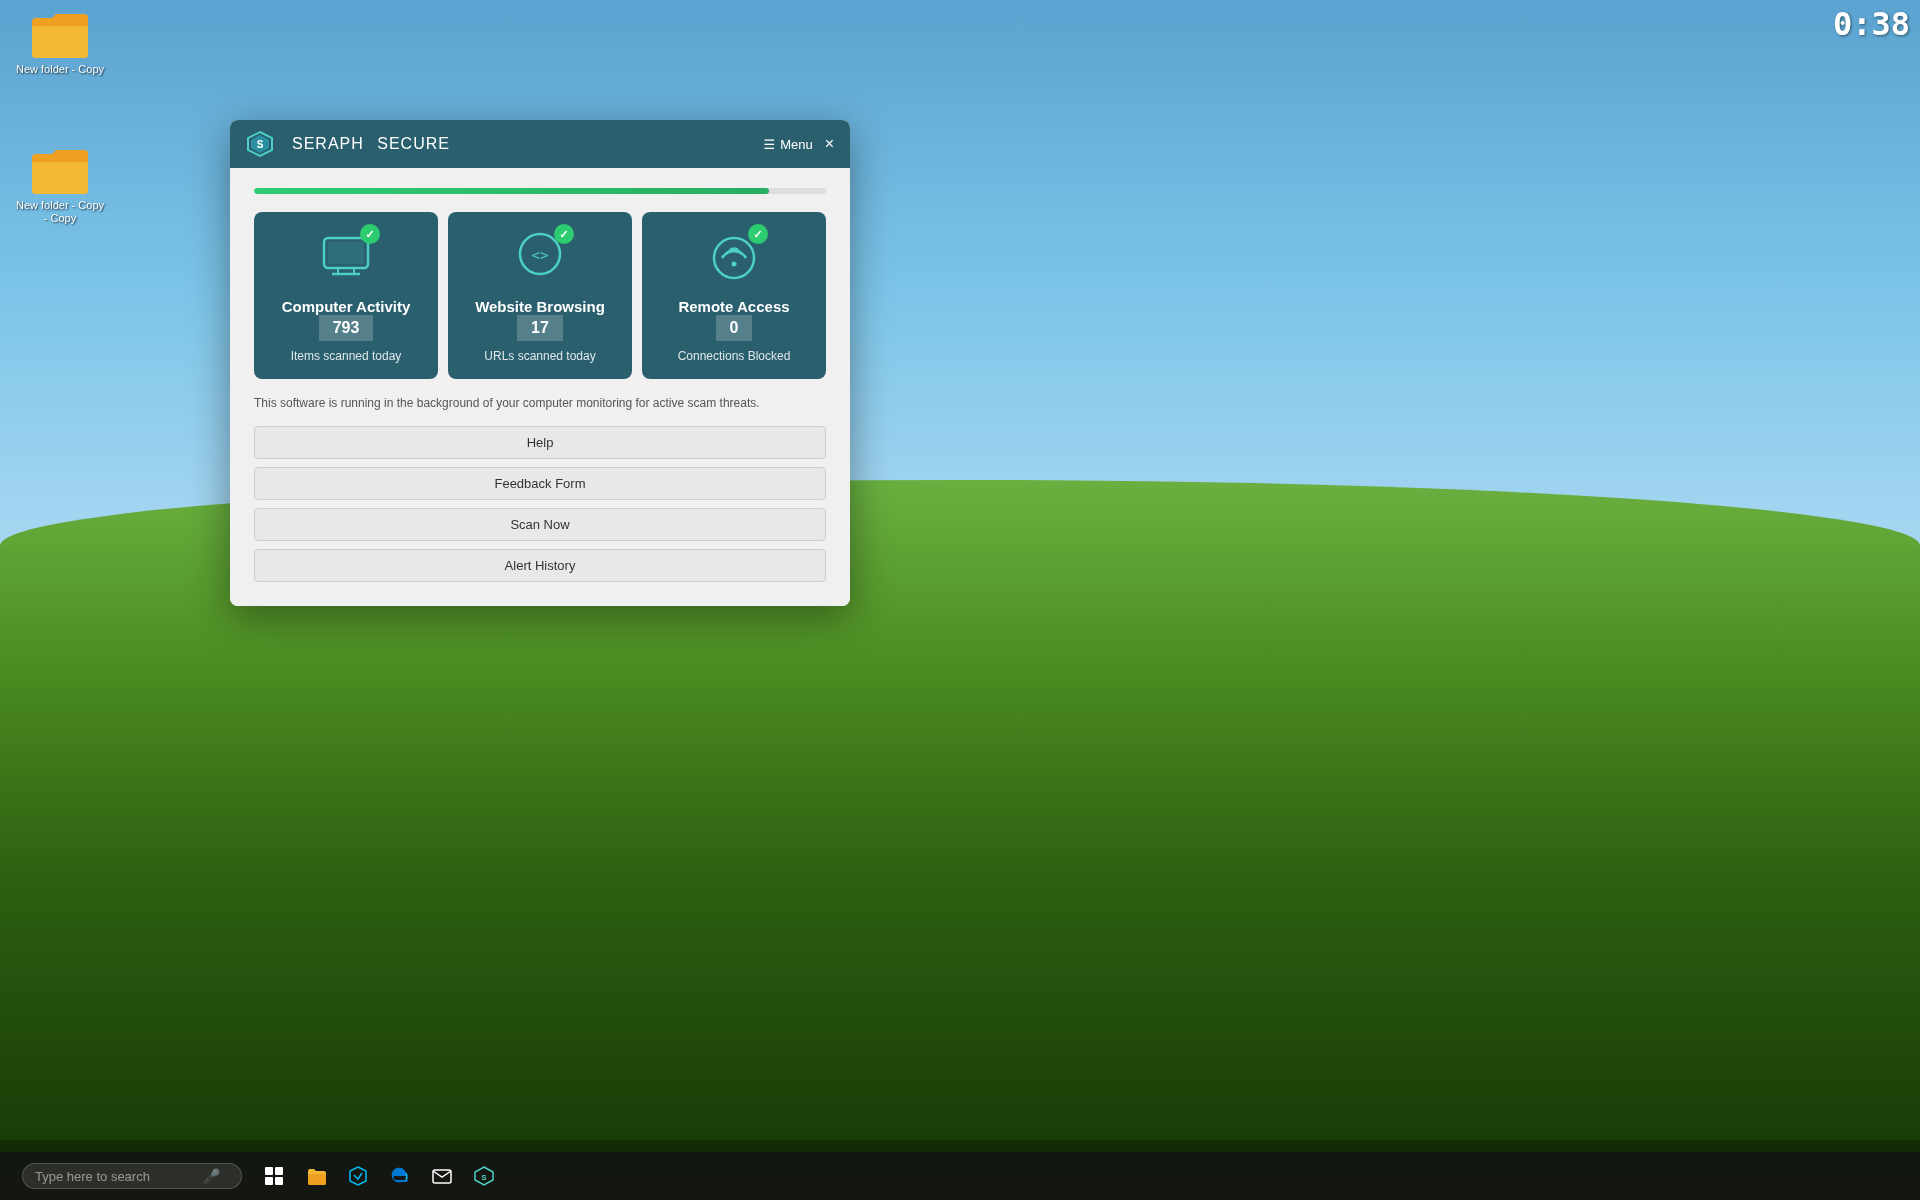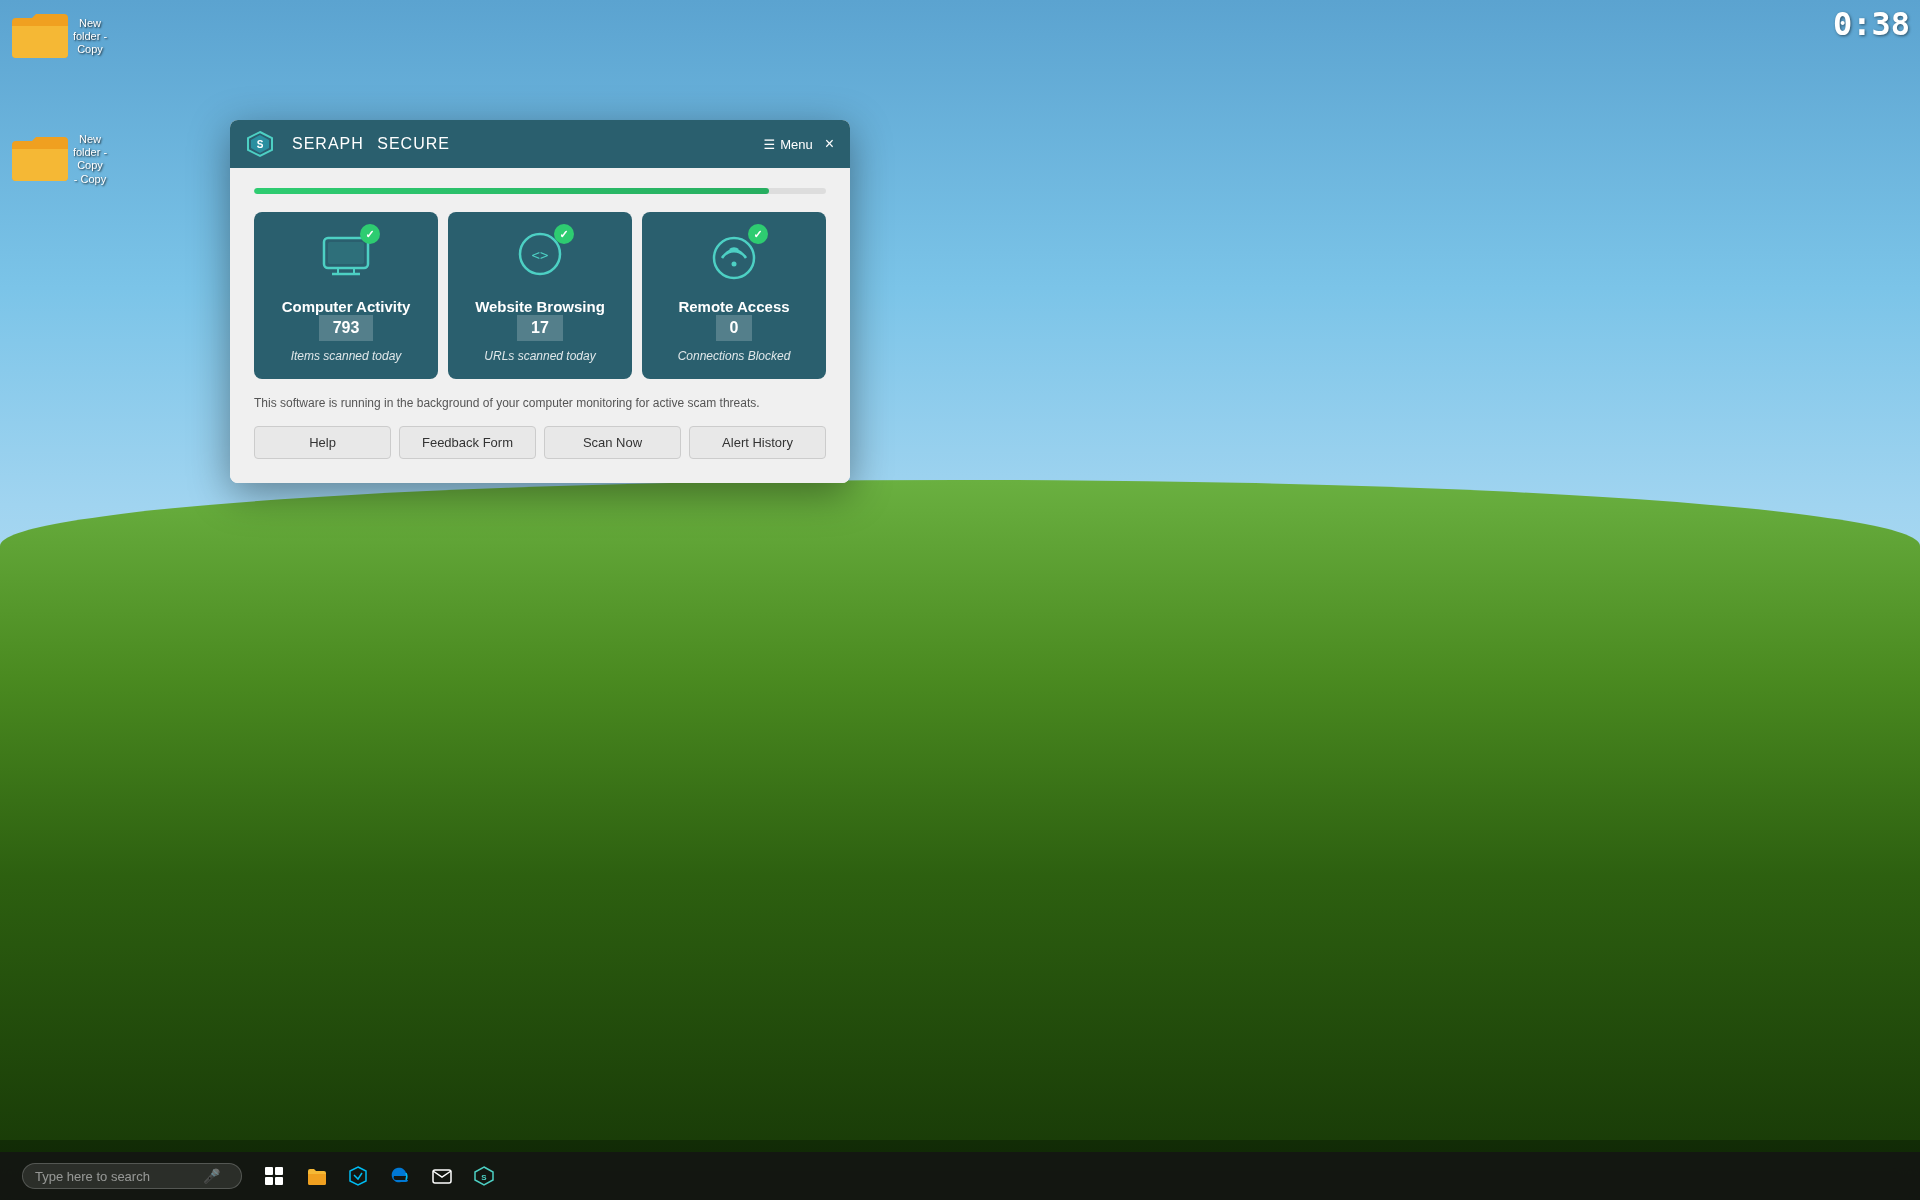--- a/index.html
+++ b/index.html
@@ -44,20 +44,21 @@
       position: absolute;
       top: 10px;
       left: 10px;
       display: flex;
       flex-direction: column;
       gap: 20px;
     }
 
     .desktop-icon {
       display: flex;
+      flex-direction: column;
       align-items: center;
       width: 100px;
       cursor: pointer;
     }
 
     .folder-icon {
       width: 60px;
       height: 50px;
       position: relative;
     }
@@ -295,36 +296,36 @@
       padding: 4px 14px;
       font-size: 16px;
       font-weight: 600;
       margin-bottom: 8px;
     }
 
     .card-subtitle {
       font-size: 12px;
       color: rgba(255,255,255,0.85);
       text-align: left;
-      font-style: italic;
     }
 
     
     .status-text {
       font-size: 12px;
       color: #555;
       text-align: left;
       margin-bottom: 14px;
       line-height: 1.4;
     }
 
     
     .action-buttons {
       display: flex;
       gap: 8px;
+      flex-direction: column;
     }
 
     .action-btn {
       flex: 1;
       padding: 8px 4px;
       border: 1px solid #ccc;
       border-radius: 4px;
       background: #e8e8e8;
       font-size: 13px;
       color: #333;

